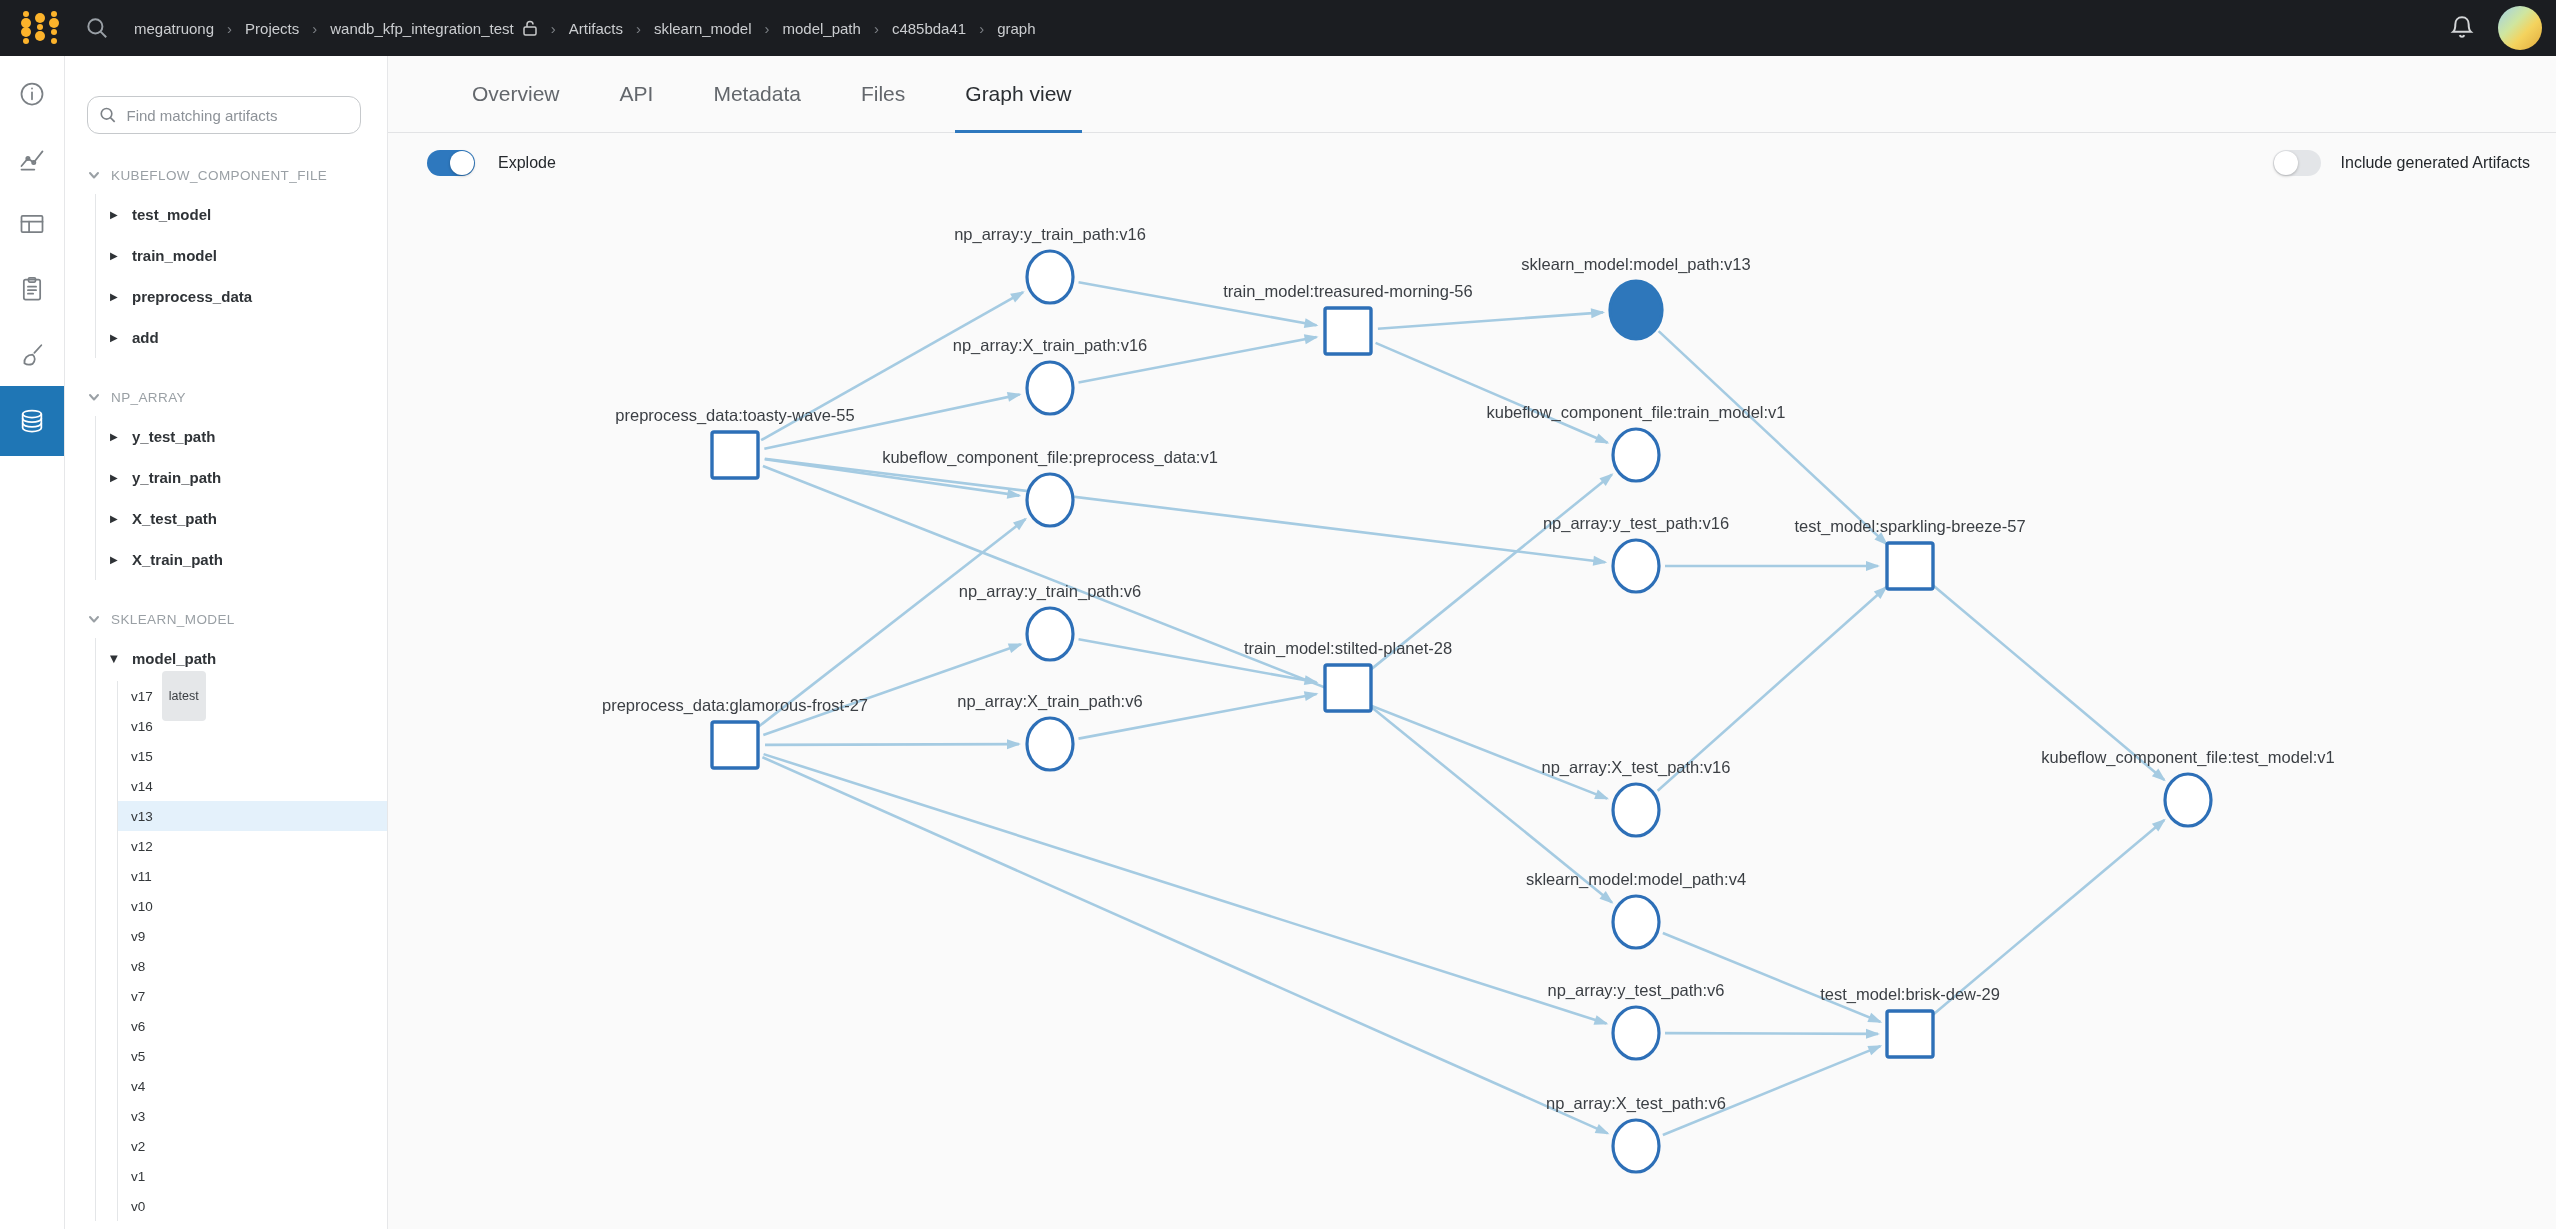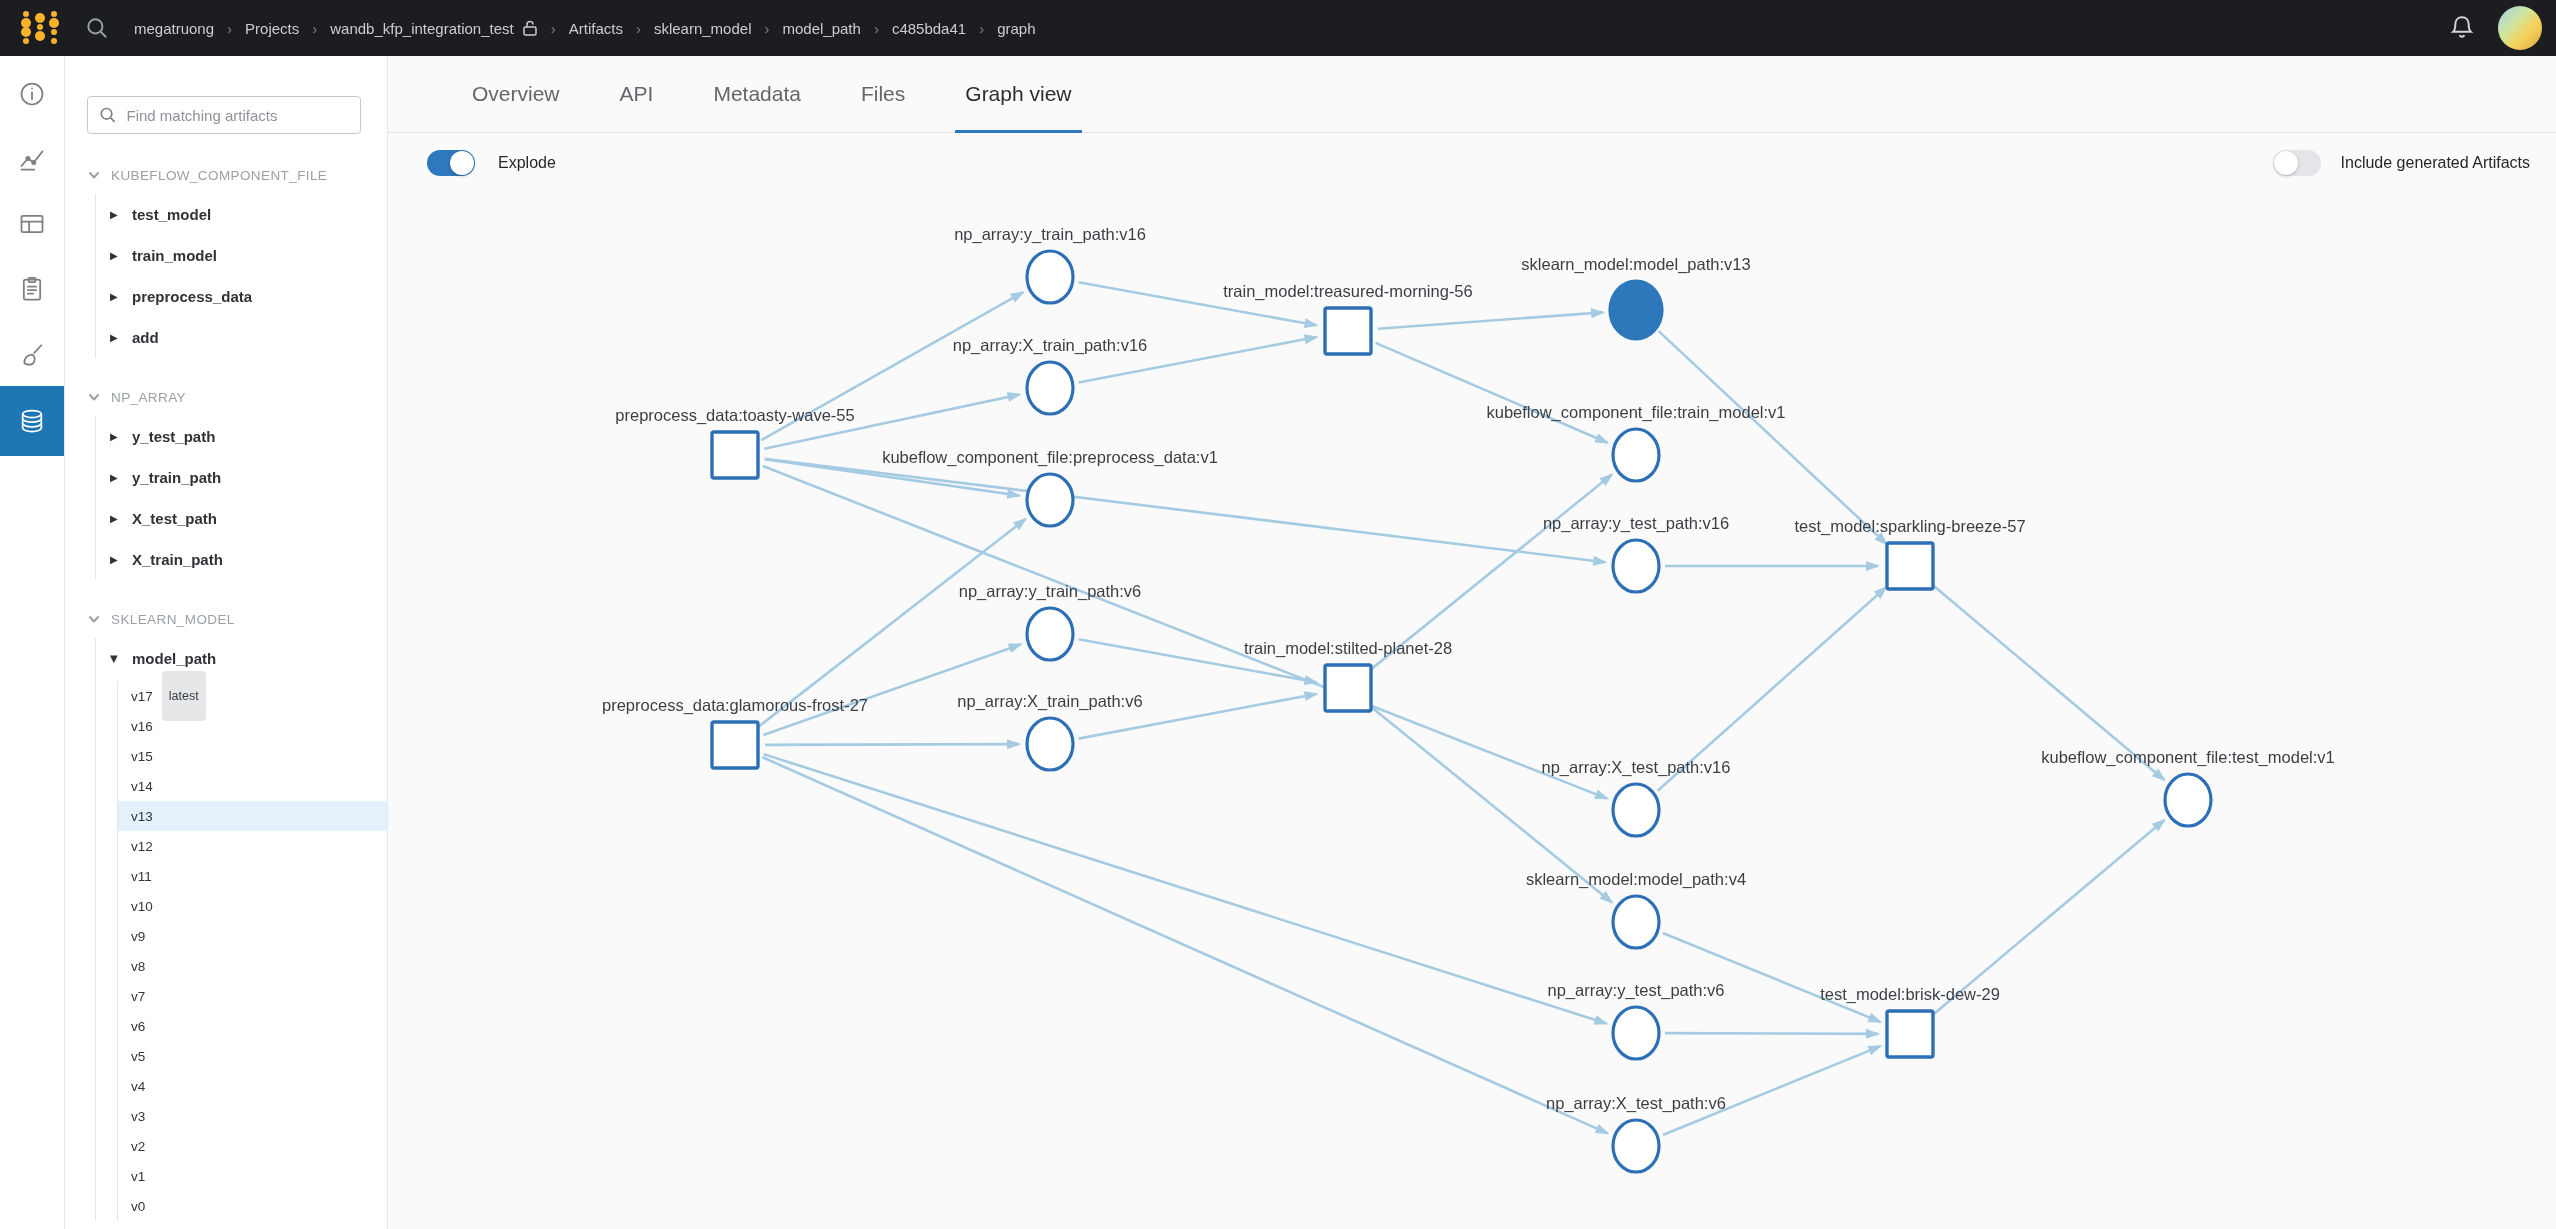--- a/index.html
+++ b/index.html
@@ -22,21 +22,21 @@
 
   .body-row { flex:1; display:flex; min-height:0; }
 
   
   .rail { width:65px; background:#fff; border-right:1px solid #e6e7e9; display:flex; flex-direction:column; padding-top:5px; flex-shrink:0; }
   .rail-item { height:65px; display:flex; align-items:center; justify-content:center; color:#7b8085; cursor:pointer; }
   .rail-item.selected { height:70px; background:#1f76b5; color:#fff; }
 
   
   .sidebar { width:323px; background:#fff; border-right:1px solid #e6e7e9; padding:40px 0 0 22px; flex-shrink:0; overflow:hidden; position:relative; }
-  .search-box { width:274px; height:38px; border:1px solid #c6c9cc; border-radius:4px; display:flex; align-items:center; padding:0 10px; background:#fff; }
+  .search-box { width:274px; height:38px; border:1px solid #c6c9cc; border-radius:12px; display:flex; align-items:center; padding:0 10px; background:#fff; }
   .search-box input { border:none; outline:none; font-size:15px; color:#33373a; width:100%; margin-left:9px;
     font-family:"Liberation Sans",sans-serif; background:transparent; }
   .search-box input::placeholder { color:#8d9298; }
   .tree { margin-top:26px; }
   .tree-section { margin-top:24px; }
   .sec-head { display:flex; align-items:center; height:30px; color:#9aa0a5; font-size:13.5px; font-weight:normal; letter-spacing:.4px; cursor:pointer; }
   .sec-head .sec-label { margin-left:10px; max-width:218px; overflow:hidden; text-overflow:ellipsis; white-space:nowrap; }
   .sec-items { border-left:1px solid #e4e6e8; margin-left:8px; padding-left:14px; margin-top:4px; }
   .tree-item { height:41px; display:flex; align-items:center; font-size:15px; color:#2f3337; cursor:pointer; }
   .tri { font-family:"DejaVu Sans",sans-serif; font-size:10px; color:#2f3337; width:14px; flex-shrink:0; }

